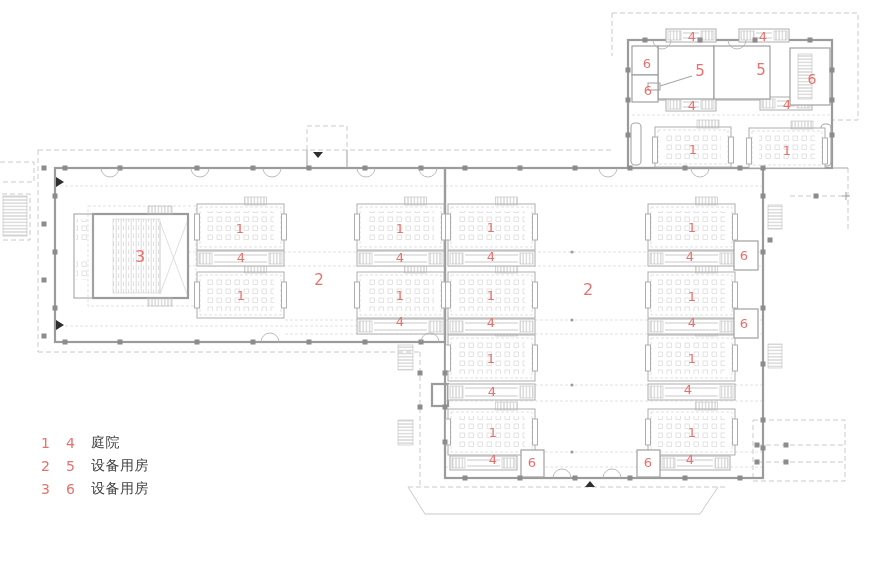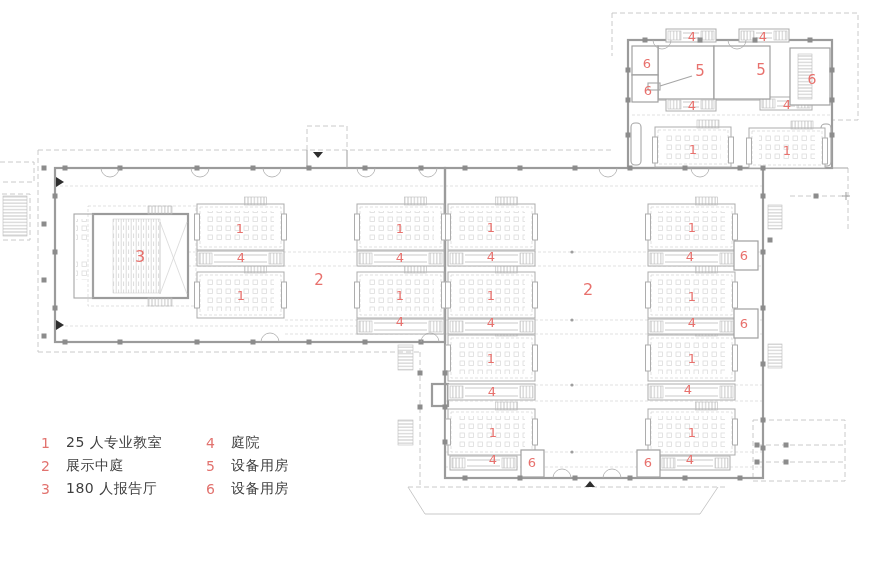--- a/index.html
+++ b/index.html
@@ -472,31 +472,28 @@
       <polygon points="56,177 64,182 56,187"></polygon>
       <polygon points="56,320 64,325 56,330"></polygon>
       <polygon points="313,152 323,152 318,158"></polygon>
       <polygon points="585,487 595,487 590,481"></polygon>
     </g>
   </svg>
 
   <div class="legend">
     <div class="lrow">
       <span class="lnum">1</span>
-      <span class="ltxt1">25 人专业教室</span>
       <span class="lnum">4</span>
       <span class="ltxt2">庭院</span>
     </div>
     <div class="lrow">
       <span class="lnum">2</span>
-      <span class="ltxt1">展示中庭</span>
       <span class="lnum">5</span>
       <span class="ltxt2">设备用房</span>
     </div>
     <div class="lrow">
       <span class="lnum">3</span>
-      <span class="ltxt1">180 人报告厅</span>
       <span class="lnum">6</span>
       <span class="ltxt2">设备用房</span>
     </div>
   </div>
 
 </div>
 
 </body></html>

